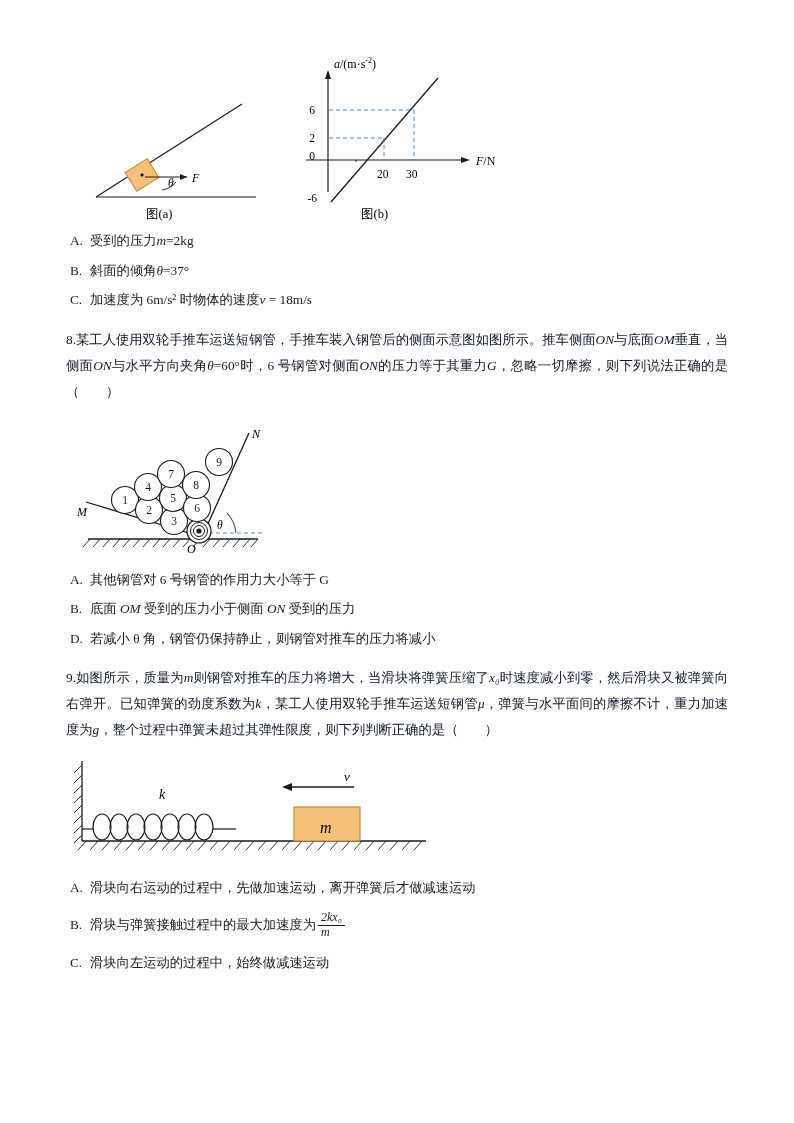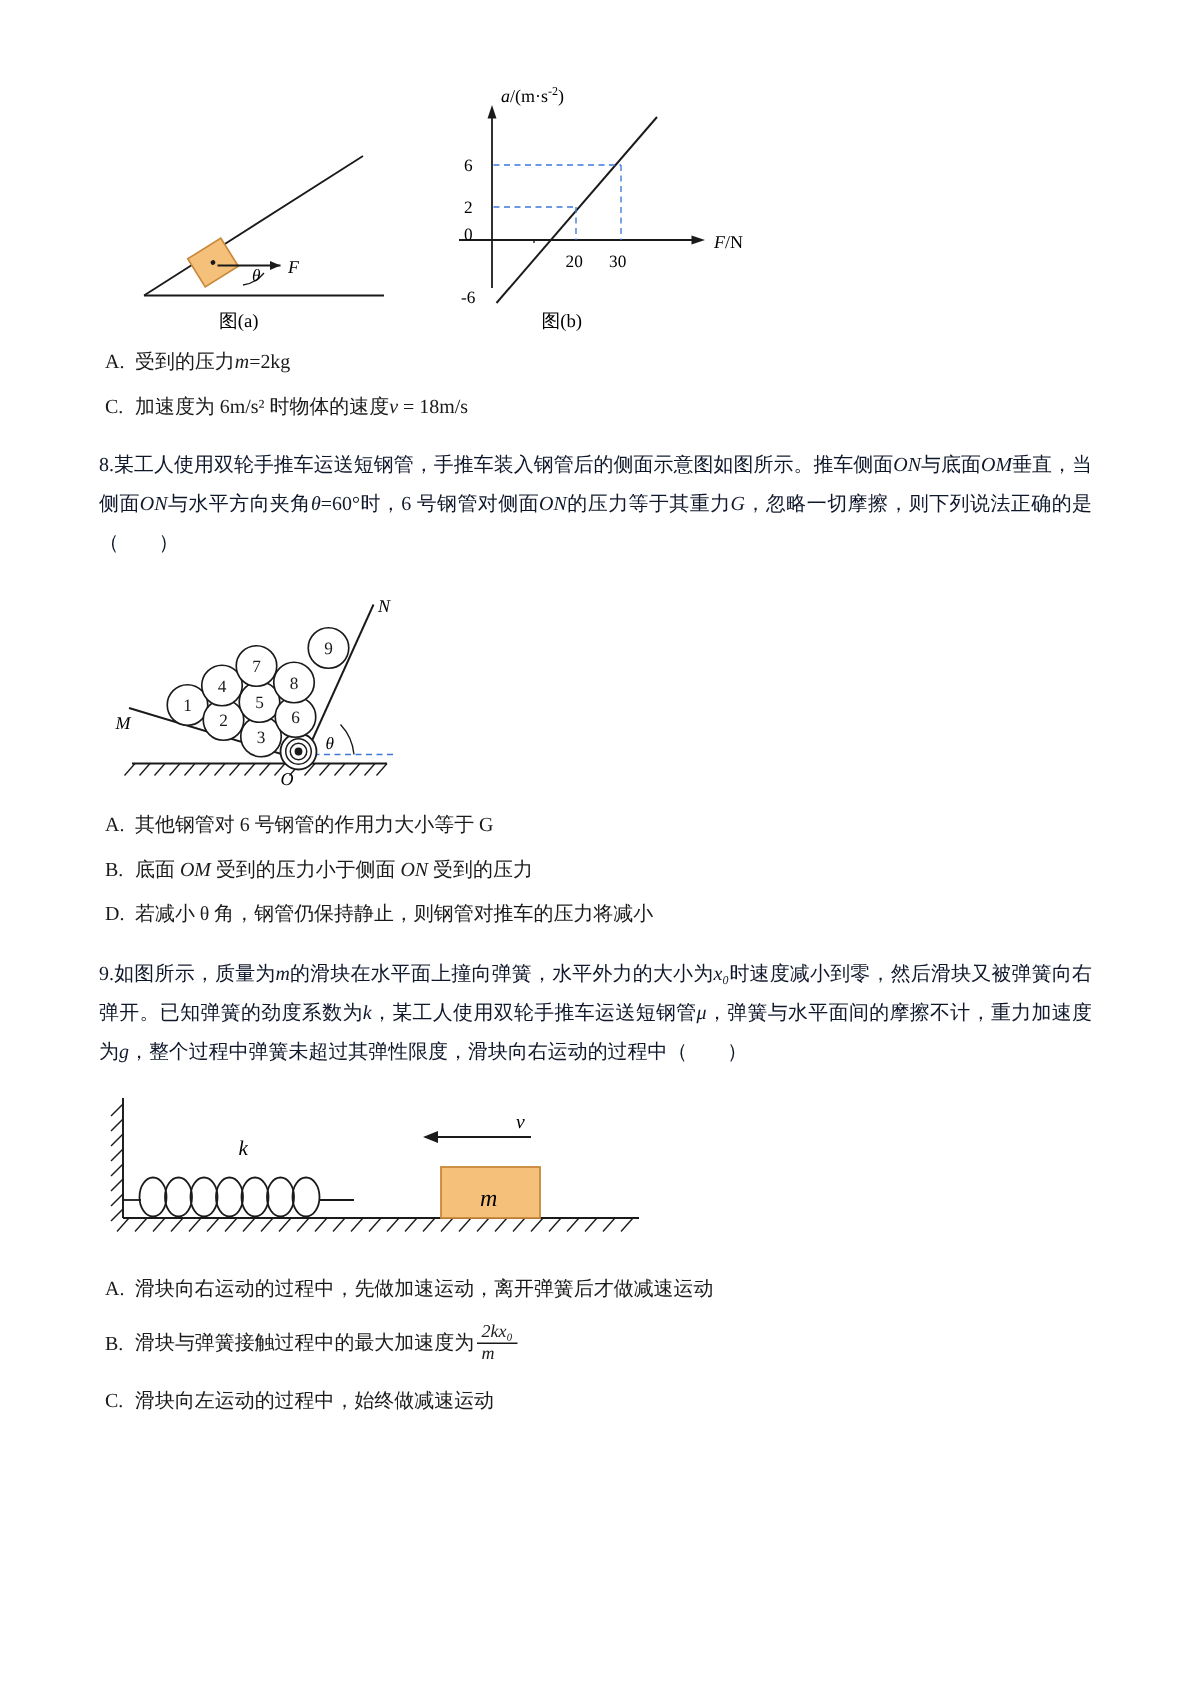--- a/index.html
+++ b/index.html
@@ -112,20 +112,23 @@
       <text x="251" y="170" font-size="11.5" text-anchor="end" font-family="Liberation Serif, serif">-6</text>
       <text x="311" y="146" font-size="11.5" font-family="Liberation Serif, serif">20</text>
       <text x="340" y="146" font-size="11.5" font-family="Liberation Serif, serif">30</text>
       <text x="295" y="186" font-size="12.5" font-family="Liberation Serif, serif">图(b)</text>
     </svg>
   </div>
 
   <div>
     <div class="opt">
       <span class="lab">A.</span><span>受到的压力</span><i class="v">m</i><span>=2kg</span>
+    </div>
+    <div class="opt">
+      <span class="lab">B.</span><span>斜面的倾角</span><i class="v">θ</i><span>=37°</span>
     </div>
     <div class="opt">
       <span class="lab">C.</span><span>加速度为 6m/s² 时物体的速度</span><i class="v">v</i><span> = 18m/s</span>
     </div>
   </div>
 
   <div class="qtext" style="margin-top:16px;">
     <span>8.</span><span>某工人使用双轮手推车运送短钢管，手推车装入钢管后的侧面示意图如图所示。推车侧面</span><i class="v">ON</i><span>与底面</span><i class="v">OM</i><span>垂直，当侧面</span><i class="v">ON</i><span>与水平方向夹角</span><i class="v">θ</i><span>=60°时，6 号钢管对侧面</span><i class="v">ON</i><span>的压力等于其重力</span><i class="v">G</i><span>，忽略一切摩擦，则下列说法正确的是（　　）</span>
   </div>
 
@@ -204,21 +207,21 @@
     </div>
     <div class="opt">
       <span class="lab">B.</span><span>底面 </span><i class="v">OM</i><span> 受到的压力小于侧面 </span><i class="v">ON</i><span> 受到的压力</span>
     </div>
     <div class="opt">
       <span class="lab">D.</span><span>若减小 θ 角，钢管仍保持静止，则钢管对推车的压力将减小</span>
     </div>
   </div>
 
   <div class="qtext" style="margin-top:16px;">
-    <span>9.</span><span>如图所示，质量为</span><i class="v">m</i><span>的滑块在水平面上撞向弹簧，水平外力的大小为</span><i class="v">x₀</i><span>时速度减小到零，然后滑块又被弹簧向右弹开。已知弹簧的劲度系数为</span><i class="v">k</i><span>，某工人使用双轮手推车运送短钢管</span><i class="v">μ</i><span>，弹簧与水平面间的摩擦不计，重力加速度为</span><i class="v">g</i><span>，整个过程中弹簧未超过其弹性限度，滑块向右运动的过程中（　　）</span>
+    <span>9.</span><span>如图所示，质量为</span><i class="v">m</i><span>则钢管对推车的压力将增大，当滑块将弹簧压缩了</span><i class="v">x₀</i><span>时速度减小到零，然后滑块又被弹簧向右弹开。已知弹簧的劲度系数为</span><i class="v">k</i><span>，某工人使用双轮手推车运送短钢管</span><i class="v">μ</i><span>，弹簧与水平面间的摩擦不计，重力加速度为</span><i class="v">g</i><span>，整个过程中弹簧未超过其弹性限度，则下列判断正确的是（　　）</span>
   </div>
 
   <div class="fig" id="fig3">
     <svg width="662" height="120" viewBox="0 0 662 120">
 
       <line x1="16" y1="12" x2="16" y2="92" stroke="#1a1a1a" stroke-width="1.3"></line>
       <g stroke="#1a1a1a" stroke-width="0.9">
         <line x1="16" y1="16" x2="8" y2="24"></line>
             <line x1="16" y1="26" x2="8" y2="34"></line>
         <line x1="16" y1="36" x2="8" y2="44"></line>

